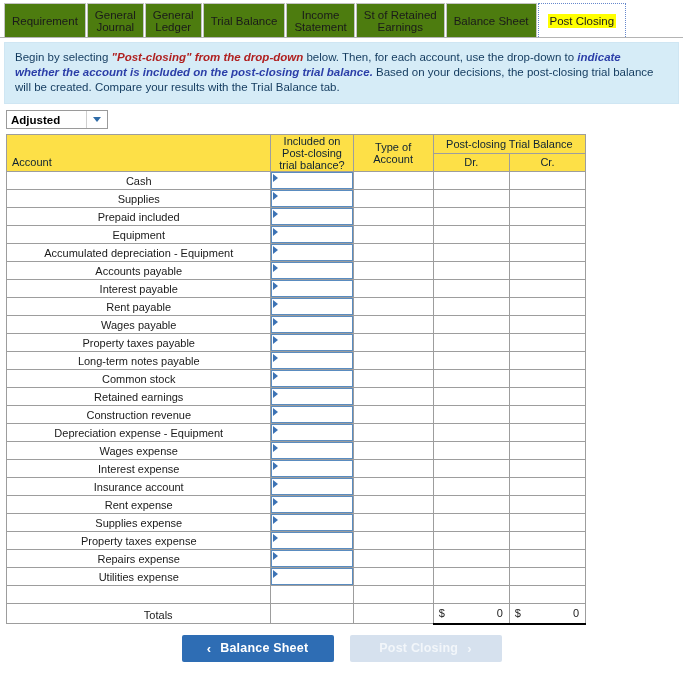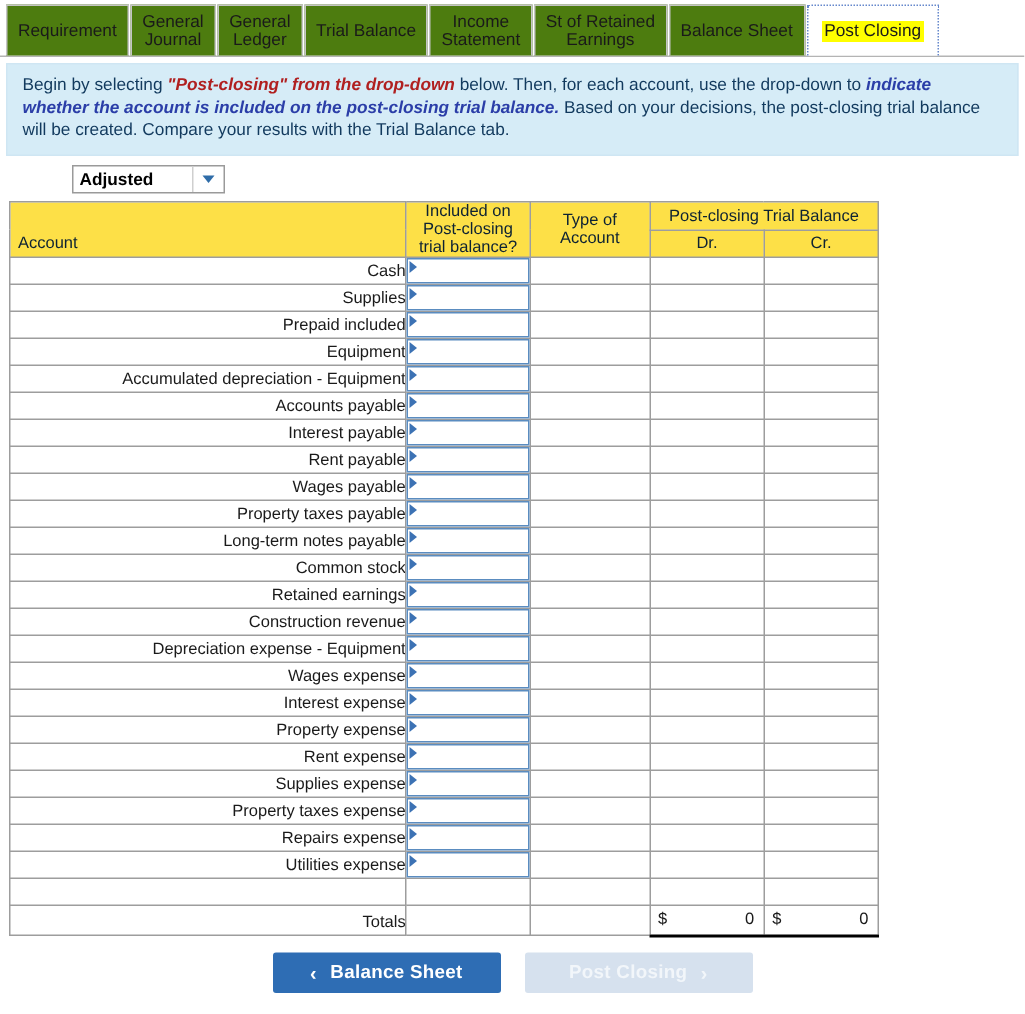--- a/index.html
+++ b/index.html
@@ -89,21 +89,20 @@
   .fauxselect {
     display: inline-flex;
     align-items: center;
     width: 102px;
     height: 19px;
     border: 1px solid #9a9a9a;
     background: #ffffff;
     box-sizing: border-box;
     cursor: pointer;
     position: relative;
-    margin-left: 42px;
   }
   .fauxselect .val {
     font-weight: bold;
     font-size: 11.5px;
     padding-left: 4px;
     flex: 1;
     color: #000;
   }
   .fauxselect .arrowbox {
     width: 20px;
@@ -149,21 +148,21 @@
   }
   .hdr.left {
     text-align: left;
     vertical-align: bottom;
     padding-left: 5px;
     padding-bottom: 3px;
   }
   .hdr.mid { vertical-align: middle; }
 
   .accountcell {
-    text-align: right;
+    text-align: center;
     padding-left: 5px;
     height: 18px;
     white-space: nowrap;
     overflow: hidden;
     color: #1a1a1a;
   }
   .blankcell { height: 18px; }
   .numcell { height: 18px; }
 
   
@@ -451,21 +450,21 @@
         <tr>
           <td class="accountcell">Interest expense</td>
           <td class="ddcell">
             <div class="ddbox"><span></span></div>
           </td>
           <td class="blankcell"></td>
           <td class="numcell"></td>
           <td class="numcell"></td>
         </tr>
         <tr>
-          <td class="accountcell">Property expense</td>
+          <td class="accountcell">Insurance account</td>
           <td class="ddcell">
             <div class="ddbox"><span></span></div>
           </td>
           <td class="blankcell"></td>
           <td class="numcell"></td>
           <td class="numcell"></td>
         </tr>
         <tr>
           <td class="accountcell">Rent expense</td>
           <td class="ddcell">

